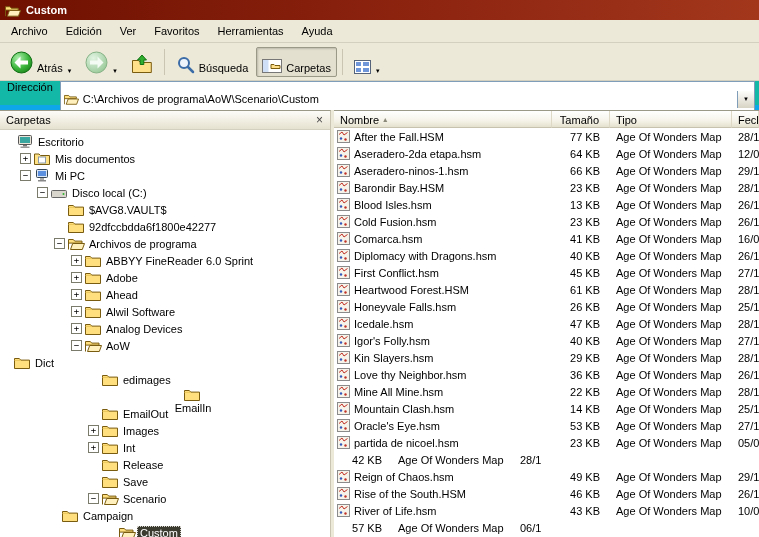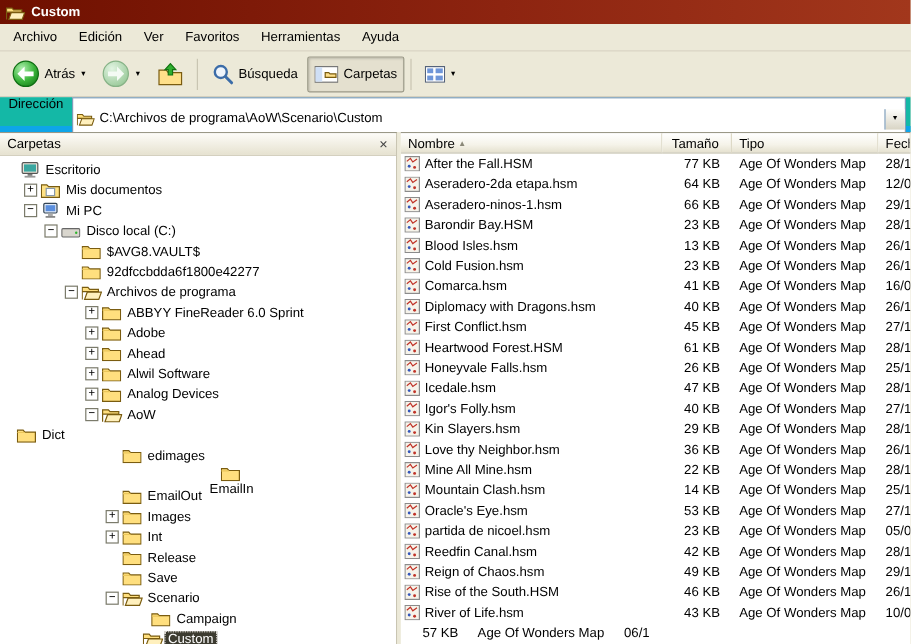--- a/index.html
+++ b/index.html
@@ -10,21 +10,21 @@
   .titlebar{flex:none;height:20px;background:linear-gradient(90deg,#6f1000,#8d2410 55%,#a2371c);display:flex;align-items:center;gap:5px;padding:0 5px;}
   .title-text{color:#fff;font-weight:bold;font-size:11px;}
   .title-icon{display:flex;}
 
   
   .menubar{flex:none;height:22px;display:flex;align-items:center;padding:0 2px;background:#ece9d8;border-bottom:1px solid #d4d0bf;}
   .menu-item{padding:3px 9px 4px;white-space:nowrap;cursor:default;}
 
   
   .toolbar{flex:none;height:35px;display:flex;align-items:center;padding:1px 4px;gap:2px;background:#ece9d8;border-bottom:1px solid #d4d0bf;}
-  .tb-btn{display:flex;align-items:center;gap:4px;padding:2px 5px;height:30px;box-sizing:border-box;border:1px solid transparent;border-radius:2px;white-space:nowrap;}
+  .tb-btn{display:flex;align-items:flex-end;gap:4px;padding:2px 5px;height:30px;box-sizing:border-box;border:1px solid transparent;border-radius:2px;white-space:nowrap;}
   .tb-btn.pressed{background:#e4e0cf;border:1px solid #9a9887;box-shadow:inset 1px 1px 2px rgba(0,0,0,0.18);}
   .tb-sep{width:1px;height:26px;background:#c9c5b2;margin:0 3px;flex:none;}
   .caret{font-size:7px;line-height:1;margin-left:1px;}
   .icon{display:flex;flex:none;}
   .tb-label{padding-top:1px;}
 
   
   .addressbar{flex:none;height:22px;display:flex;align-items:flex-start;gap:7px;padding:0 4px 2px 7px;background:#14b8a6;border-bottom:5px solid #0ea5e9;}
   .addr-combo{flex:1;height:36px;background:#fff;border:1px solid #7f9db9;display:flex;align-items:center;gap:4px;padding-left:3px;box-sizing:border-box;}
   .addr-text{white-space:nowrap;overflow:hidden;flex:1;}
@@ -398,21 +398,21 @@
           <div class="tree-row" style="padding-left: 88px;">
             <span class="expander">−</span>
             <span class="tree-icon">
               <svg width="17" height="13" viewBox="0 0 17 13">
                 <path d="M0.5 12.5 v-10 h4.8 l1.4 1.6 h7.3 v2 h-13.5" fill="#ffdf7e" stroke="#7a5c10"></path>
                 <path d="M2.5 12.5 l2.2 -6 h11.8 l-2.2 6 z" fill="#fff0bd" stroke="#7a5c10"></path>
               </svg>
             </span>
             <span class="tree-label">Scenario</span>
           </div>
-          <div class="tree-row" style="padding-left: 112px;">
+          <div class="tree-row" style="padding-left: 48px;">
             <span class="exp-spacer"></span>
             <span class="tree-icon">
               <svg width="16" height="13" viewBox="0 0 16 13">
                 <path d="M0.5 12.5 v-10 h4.8 l1.4 1.6 h8.8 v8.4 z" fill="#ffdf7e" stroke="#7a5c10"></path>
                 <path d="M0.5 4.4 h6.2" stroke="#eac65a"></path>
               </svg>
             </span>
             <span class="tree-label">Campaign</span>
           </div>
           <div class="tree-row selected" style="padding-left: 105px;">
@@ -743,31 +743,20 @@
                   <circle cx="8.5" cy="9.5" r="1.2" fill="#c03328"></circle>
                 </svg>
               </span>
               <span>partida de nicoel.hsm</span>
             </div>
             <div class="cell c1">23 KB</div>
             <div class="cell c2">Age Of Wonders Map</div>
             <div class="cell c3">05/0</div>
           </div>
           <div class="file-row">
-            <div class="cell c0 name-cell">
-              <span class="ficon">
-                <svg width="13" height="13" viewBox="0 0 13 13">
-                  <rect x="0.5" y="0.5" width="12" height="12" fill="#f6f3ea" stroke="#8b8b8b"></rect>
-                  <path d="M2 4.5 l3 -2.5 2 3 3.5 -2.5" stroke="#c03328" fill="none"></path>
-                  <circle cx="4" cy="8.5" r="1.2" fill="#3356bb"></circle>
-                  <circle cx="8.5" cy="9.5" r="1.2" fill="#c03328"></circle>
-                </svg>
-              </span>
-              <span>Reedfin Canal.hsm</span>
-            </div>
             <div class="cell c1">42 KB</div>
             <div class="cell c2">Age Of Wonders Map</div>
             <div class="cell c3">28/1</div>
           </div>
           <div class="file-row">
             <div class="cell c0 name-cell">
               <span class="ficon">
                 <svg width="13" height="13" viewBox="0 0 13 13">
                   <rect x="0.5" y="0.5" width="12" height="12" fill="#f6f3ea" stroke="#8b8b8b"></rect>
                   <path d="M2 4.5 l3 -2.5 2 3 3.5 -2.5" stroke="#c03328" fill="none"></path>

